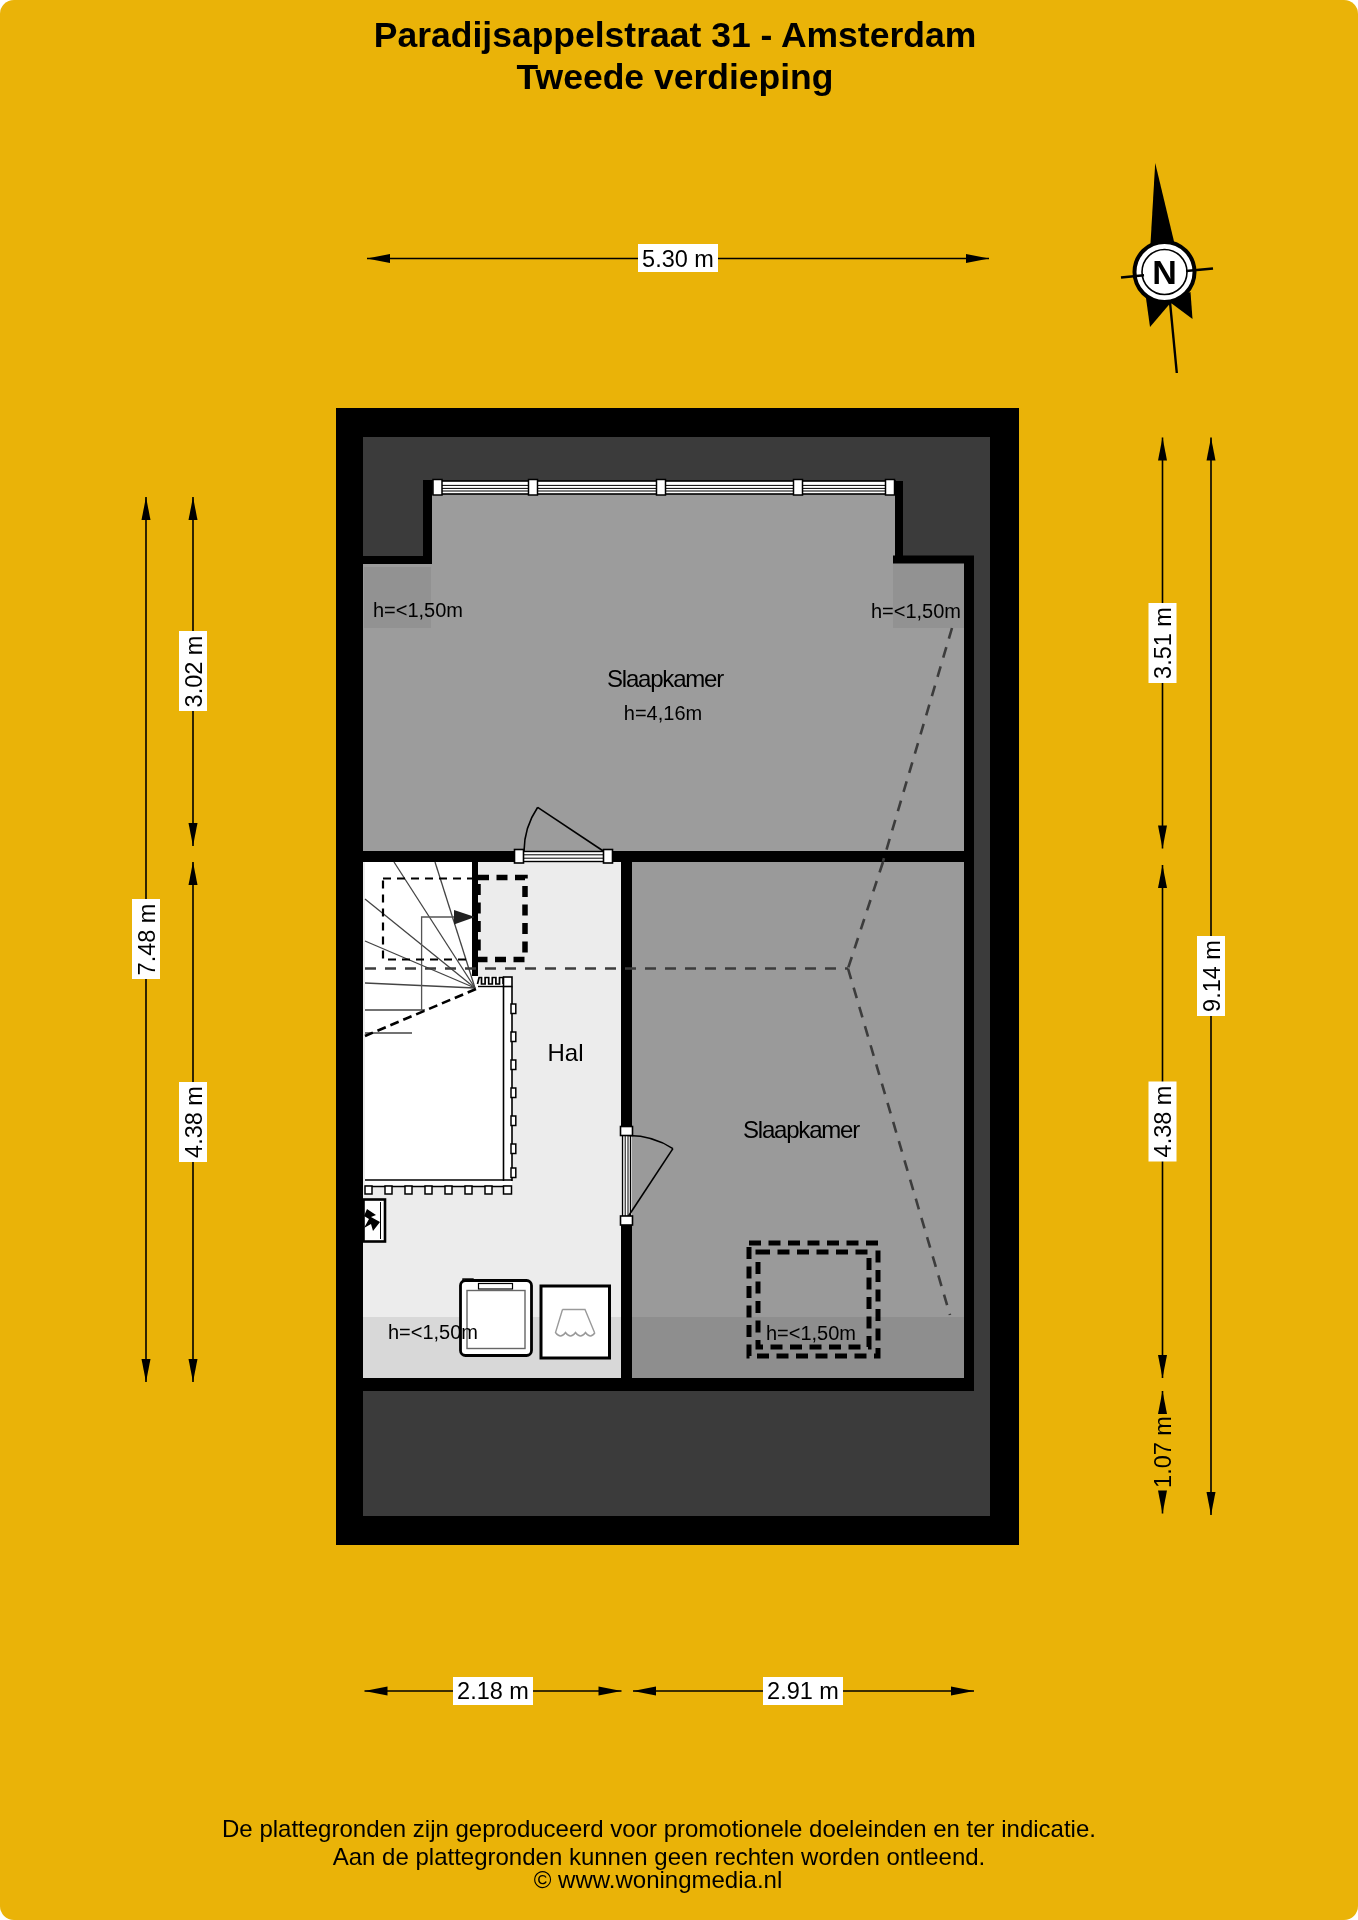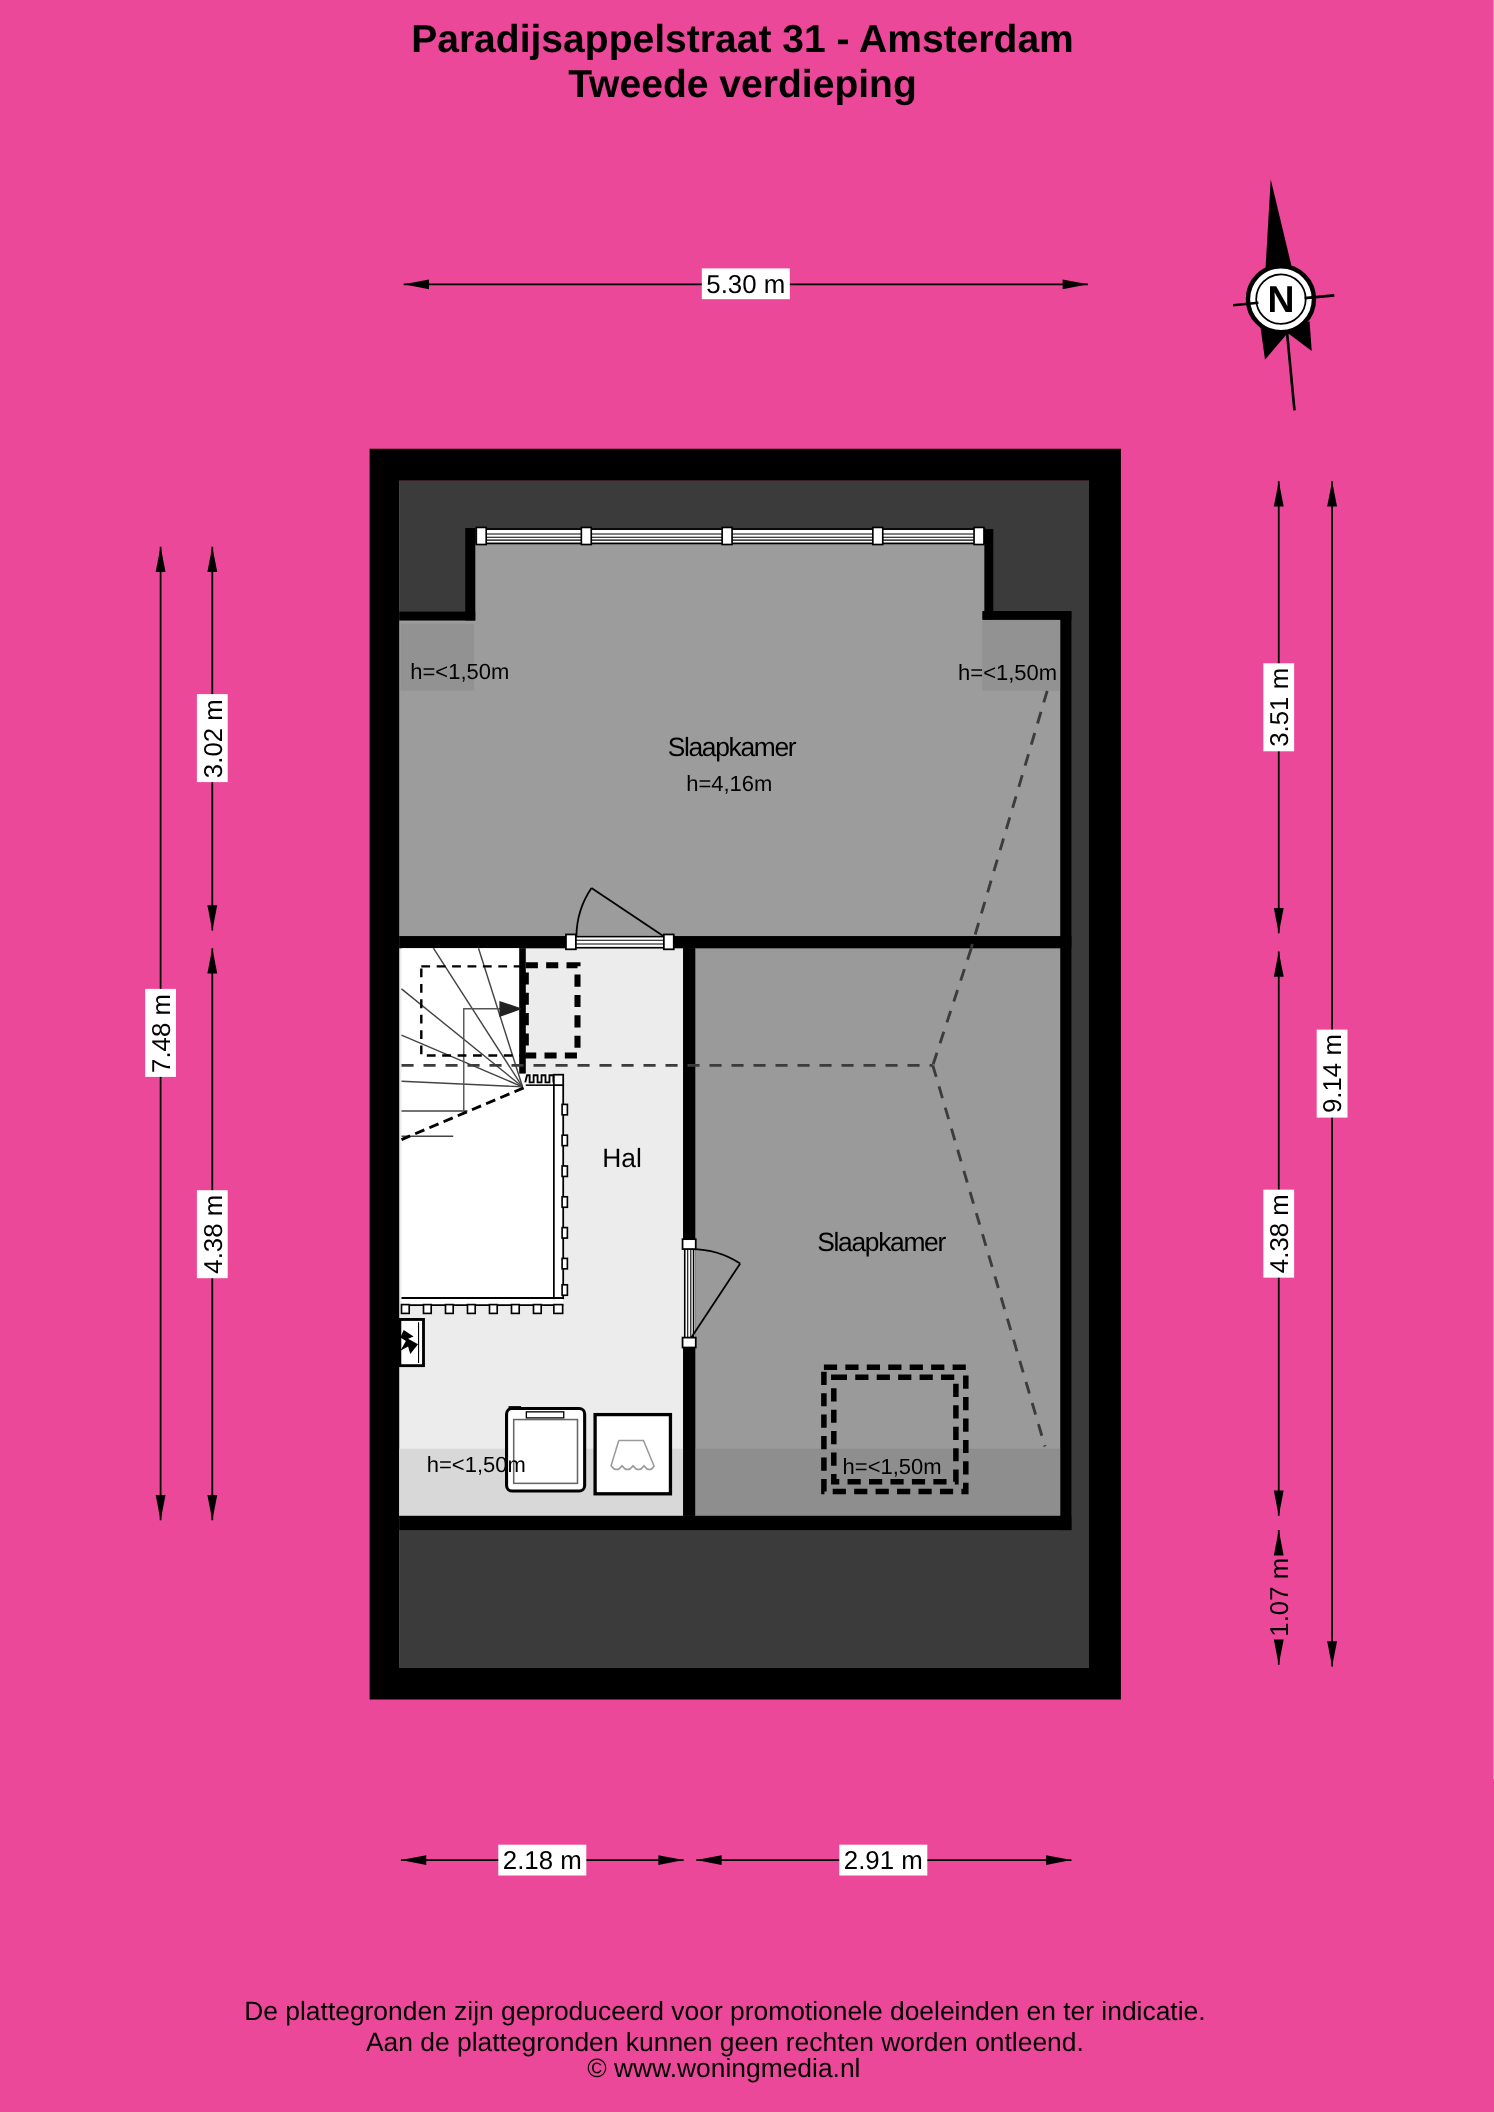--- a/index.html
+++ b/index.html
@@ -1,16 +1,16 @@
 <!DOCTYPE html>
 <html><head>
 <meta charset="utf-8">
 <style>
   html,body{margin:0;padding:0;background:#fff;}
-  #page{position:relative;width:1358px;height:1920px;background:#ec4899;overflow:hidden;}
+  #page{position:relative;width:1358px;height:1920px;background:#eab308;overflow:hidden;border-radius:14px;}
   svg{display:block;}
   text{font-family:"Liberation Sans",sans-serif;fill:#000;-webkit-font-smoothing:antialiased;}
   #page{-webkit-font-smoothing:antialiased;}
 </style>
 </head>
 <body>
 <div id="page">
 <svg width="1358" height="1920" viewBox="0 0 1358 1920">
 
 <g>

